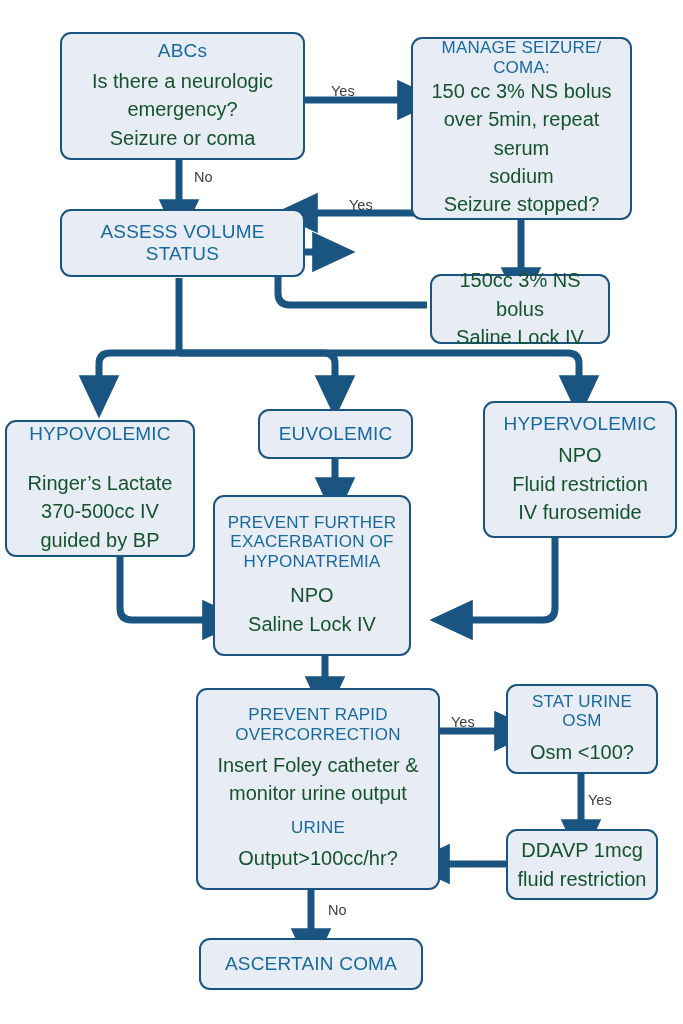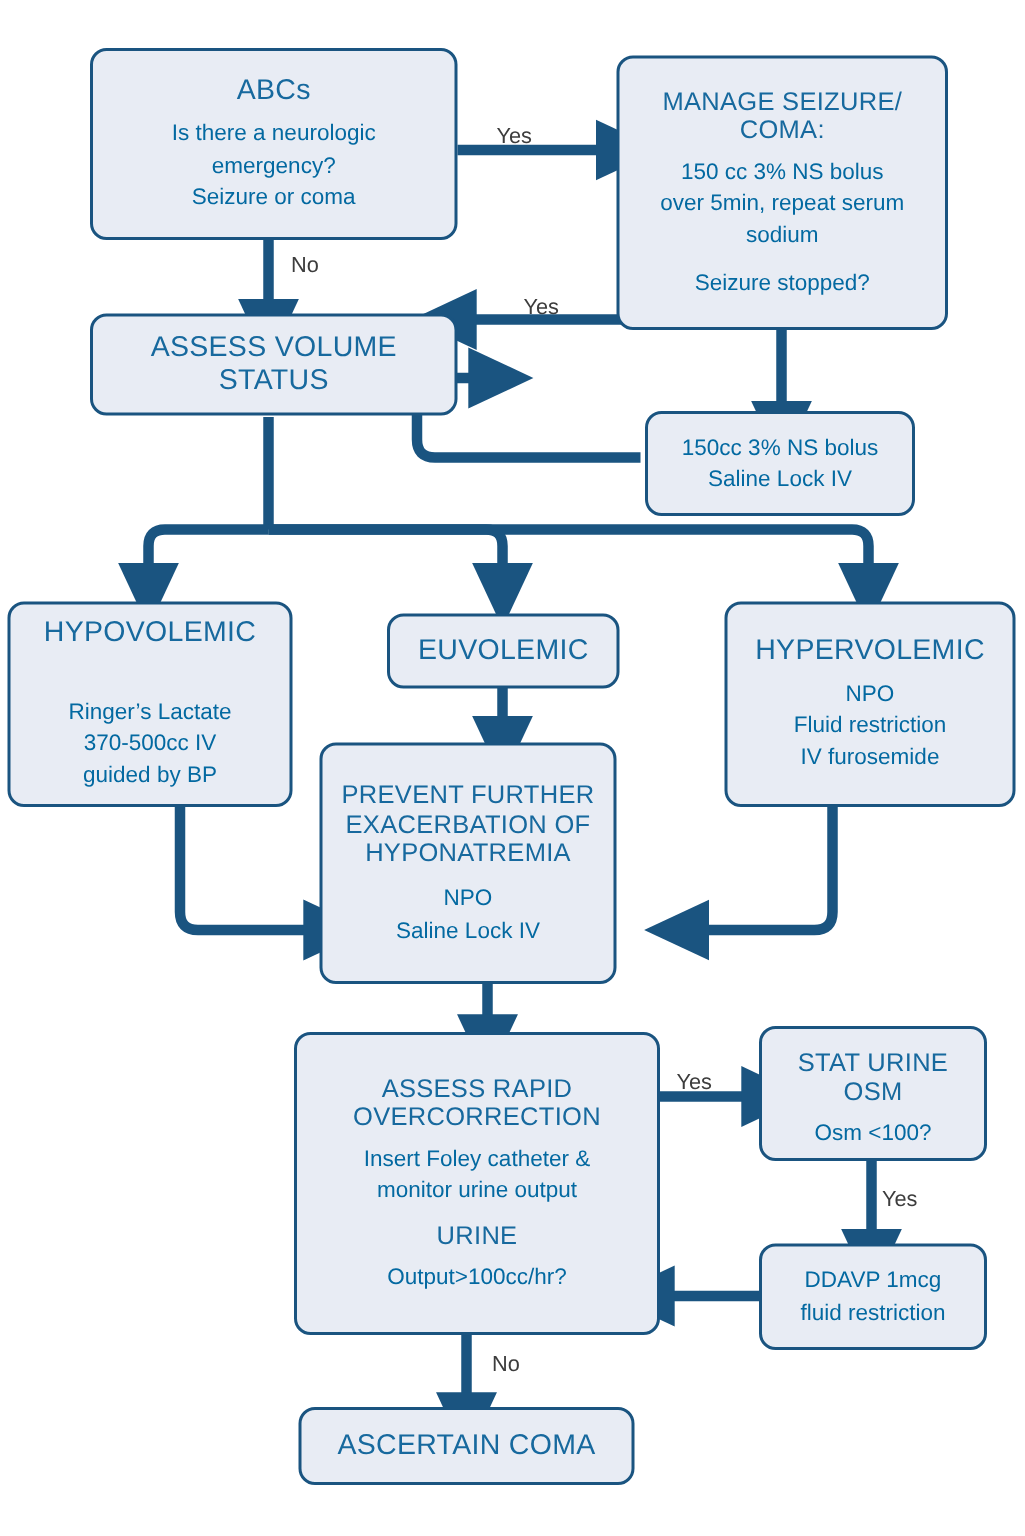--- a/index.html
+++ b/index.html
@@ -40,22 +40,22 @@
   }
   .hdr {
     color: #17699e;
     font-size: 19px;
     line-height: 1.14;
     letter-spacing: 0.2px;
     white-space: pre-line;
   }
   .hdr.sm { font-size: 17px; }
   .body {
-    color: #0369a1;
-    font-size: 15px;
+    color: #14532d;
+    font-size: 20px;
     line-height: 1.42;
     white-space: pre-line;
   }
   .gap { height: 10px; }
   .gap-sm { height: 7px; }
   .edge-label {
     position: absolute;
     color: #3d3d3d;
     font-size: 14.5px;
     line-height: 1;
@@ -138,21 +138,21 @@
   <div class="node" style="left:60px; top:209px; width:245px; height:68px;">
     <div class="hdr">ASSESS VOLUME
 STATUS</div>
   </div>
 
   <div class="node" style="left:430px; top:274px; width:180px; height:70px;">
     <div class="body">150cc 3% NS bolus
 Saline Lock IV</div>
   </div>
 
-  <div class="node" style="left:5px; top:401px; width:190px; height:137px;gap:12px;">
+  <div class="node" style="left:5px; top:420px; width:190px; height:137px;gap:12px;">
     <div class="hdr">HYPOVOLEMIC</div>
     <div class="gap-sm"></div>
     <div class="body">Ringer’s Lactate
 370-500cc IV
 guided by BP</div>
   </div>
 
   <div class="node" style="left:258px; top:409px; width:155px; height:50px;">
     <div class="hdr">EUVOLEMIC</div>
   </div>
@@ -168,21 +168,21 @@
   <div class="node" style="left:213px; top:495px; width:198px; height:161px;">
     <div class="hdr sm">PREVENT FURTHER
 EXACERBATION OF
 HYPONATREMIA</div>
     <div class="gap"></div>
     <div class="body">NPO
 Saline Lock IV</div>
   </div>
 
   <div class="node" style="left:196px; top:688px; width:244px; height:202px;">
-    <div class="hdr sm">ASSESS RAPID
+    <div class="hdr sm">PREVENT RAPID
 OVERCORRECTION</div>
     <div class="gap-sm"></div>
     <div class="body">Insert Foley catheter &amp;
 monitor urine output</div>
     <div class="gap"></div>
     <div class="hdr sm">URINE</div>
     <div class="gap-sm"></div>
     <div class="body">Output&gt;100cc/hr?</div>
   </div>
 

